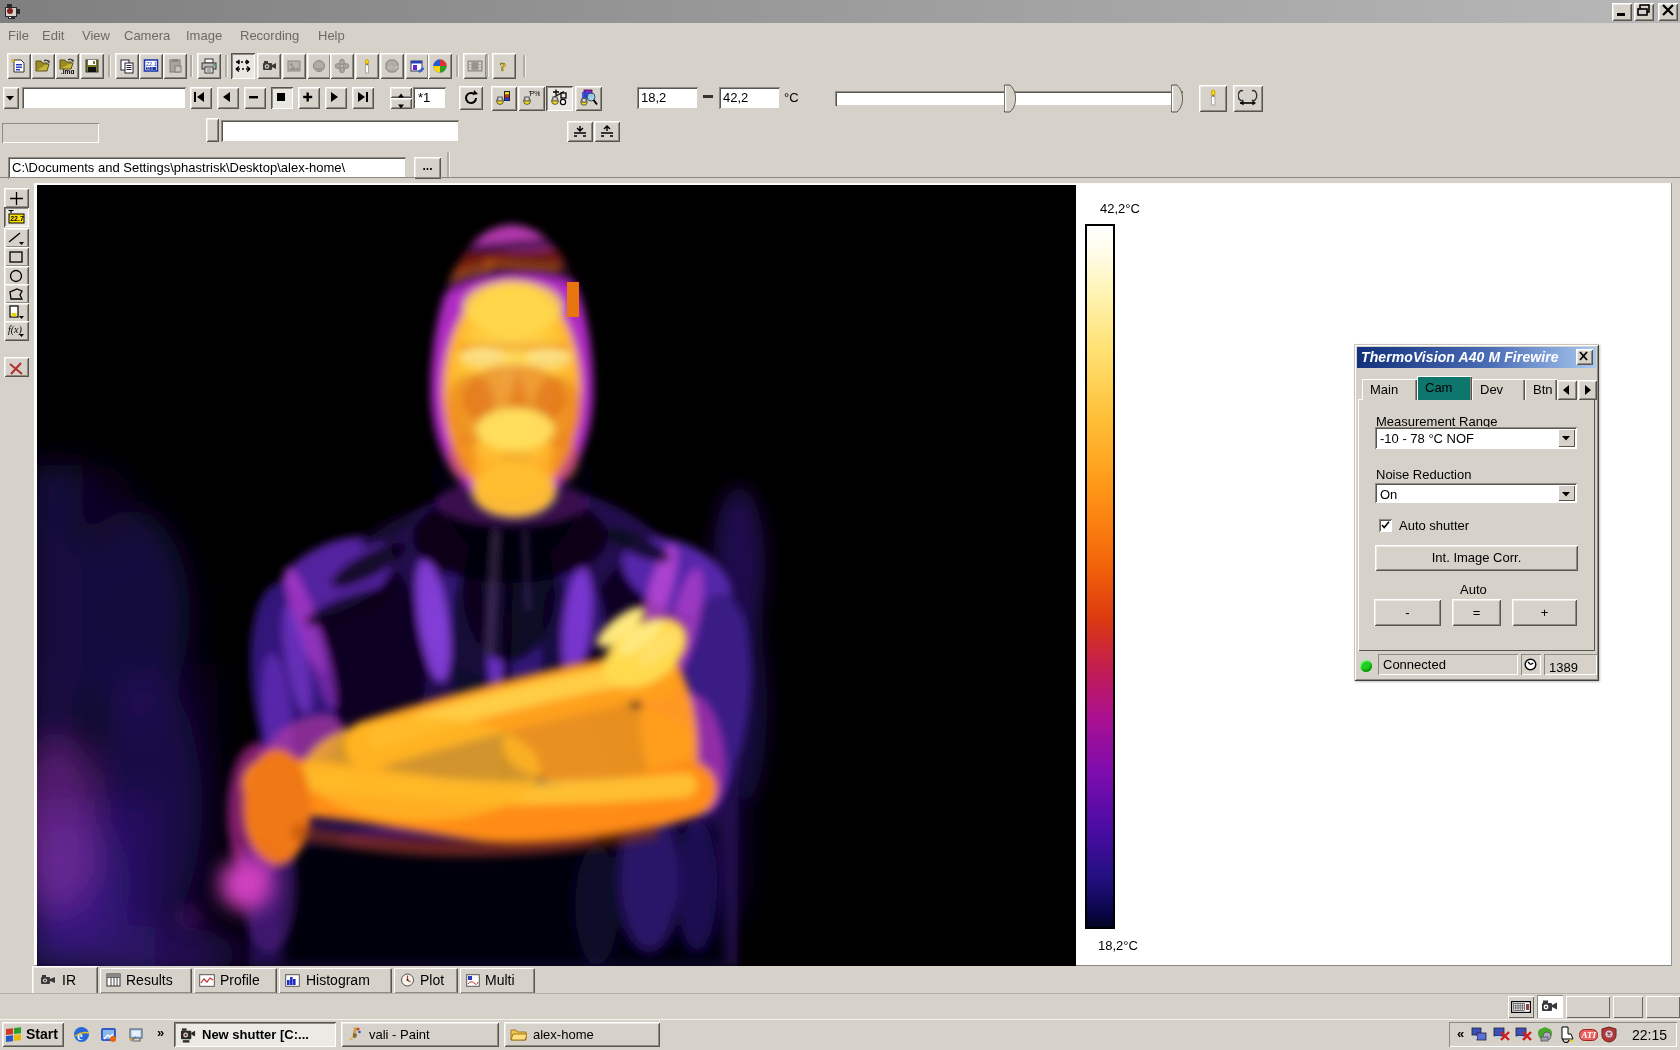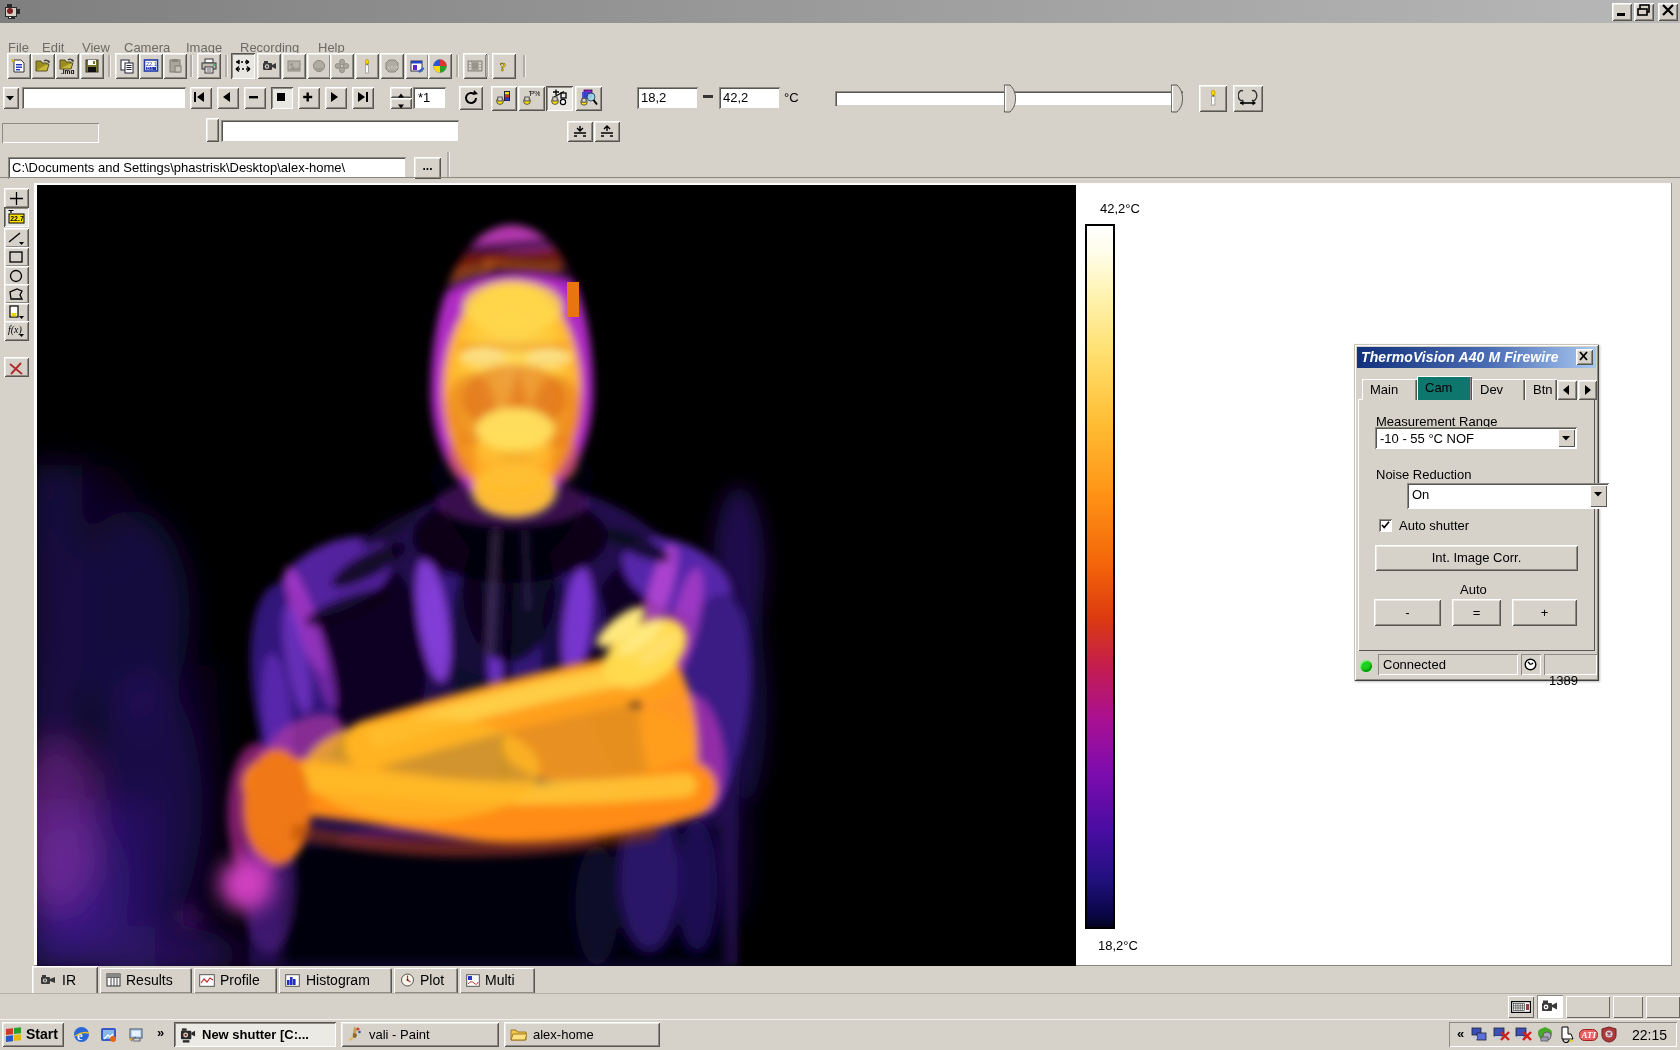--- a/index.html
+++ b/index.html
@@ -13,21 +13,21 @@
 .pressed { background:#e9e7e1; box-shadow: inset 1px 1px 0 #585650, inset -1px -1px 0 #ffffff, inset 2px 2px 0 #8e8b83; }
 .tbtn { position:absolute; width:24px; height:26px; }
 .tbtn svg { position:absolute; left:4px; top:5px; }
 .sep { position:absolute; width:2px; background:#b0ada5; box-shadow:1px 0 0 #f2f0ec; }
 
 
 #titlebar { left:0; top:0; width:1680px; height:23px; background:linear-gradient(to right,#7f7f7f,#b8b8b8); }
 #titlebar .ttext { position:absolute; left:24px; top:3px; font-size:13px; font-weight:bold; color:#dedace; letter-spacing:0.85px; white-space:nowrap; }
 .wbtn { position:absolute; top:3px; width:20px; height:18px; font-size:10px; text-align:center; }
 
-#menubar { left:0; top:23px; width:1680px; height:24px;margin-top:12px; }
+#menubar { left:0; top:23px; width:1680px; height:24px; }
 #menubar span { position:absolute; top:5px; font-size:13px; color:#6e6b64; }
 
 .toolrow { left:0; width:1680px; }
 .tab { top:2px; height:25px; background:#d6d2ca; box-shadow: inset 1px 1px 0 #ffffff, inset -1px 0 0 #585650, inset -2px 0 0 #8e8b83, inset 0 -1px 0 #8e8b83; border-top-right-radius:2px; }
 .dtab { position:absolute; top:3px; height:22px; background:#d6d2ca; box-shadow: inset 1px 1px 0 #ffffff, inset -1px 0 0 #585650, inset -2px 0 0 #8e8b83; font-size:13px; text-align:left; padding:3px 0 0 8px; }
 .combo { position:absolute; background:#fff; box-shadow: inset 1px 1px 0 #8e8b83, inset -1px -1px 0 #fff, inset 2px 2px 0 #585650; font-size:13px; }
 .combo .cbtn { position:absolute; right:2px; top:2px; bottom:2px; width:17px; background:#d6d2ca; box-shadow: inset 1px 1px 0 #fff, inset -1px -1px 0 #585650; }
 .combo .cbtn svg { position:absolute; left:3px; top:5px; }
 </style>
 </head>
@@ -607,29 +607,29 @@
           <path d="M8 1 v10 L2 6 z" fill="#000"></path>
         </svg>
       </div>
     <div class="abs raised" style="left:224px;top:36px;width:19px;height:20px;">
         <svg width="12" height="12" viewBox="0 0 12 12" style="position:absolute;left:3px;top:4px;">
           <path d="M4 1 v10 L10 6 z" fill="#000"></path>
         </svg>
       </div>
     <div class="abs" style="left:22px;top:70px;font-size:13px;">Measurement Range</div>
     <div class="combo" style="left:21px;top:83px;width:202px;height:22px;">
-      <span style="position:absolute;left:5px;top:4px;">-10 - 55 °C NOF</span>
+      <span style="position:absolute;left:5px;top:4px;">-10 - 78 °C NOF</span>
       <div class="cbtn">
           <svg width="10" height="8" viewBox="0 0 10 8">
             <path d="M1 2 h8 l-4 4.5 z" fill="#000"></path>
           </svg>
         </div>
     </div>
     <div class="abs" style="left:22px;top:123px;font-size:13px;">Noise Reduction</div>
-    <div class="combo" style="left:21px;top:139px;width:202px;height:26px;margin-left:32px;">
+    <div class="combo" style="left:21px;top:139px;width:202px;height:20px;">
       <span style="position:absolute;left:5px;top:4px;">On</span>
       <div class="cbtn">
           <svg width="10" height="8" viewBox="0 0 10 8">
             <path d="M1 2 h8 l-4 4.5 z" fill="#000"></path>
           </svg>
         </div>
     </div>
     <div class="abs" style="left:25px;top:175px;width:13px;height:13px;background:#fff;box-shadow:inset 1px 1px 0 #8e8b83, inset -1px -1px 0 #fff, inset 2px 2px 0 #585650;">
       <svg width="9" height="9" viewBox="0 0 9 9" style="position:absolute;left:2px;top:2px;">
           <path d="M1 4 L3.2 6.5 L8 0.8" fill="none" stroke="#000" stroke-width="1.6"></path>
@@ -643,21 +643,21 @@
     <div class="abs raised" style="left:158px;top:255px;width:65px;height:27px;text-align:center;font-size:13px;padding-top:6px;">+</div>
 
     <div class="abs" style="left:6px;top:316px;width:12px;height:12px;border-radius:50%;background:#20d020;box-shadow:inset 1px 1px 1px #9f9, inset -1px -2px 2px #090;"></div>
     <div class="abs sunken1" style="left:24px;top:310px;width:140px;height:21px;font-size:13px;padding:3px 0 0 5px;">Connected</div>
     <div class="abs sunken1" style="left:167px;top:310px;width:20px;height:21px;">
         <svg width="13" height="13" viewBox="0 0 13 13" style="position:absolute;left:3px;top:4px;">
           <circle cx="6.5" cy="6.5" r="5.3" fill="#fff" stroke="#000" stroke-width="1.4"></circle>
           <path d="M6.5 6.5 L4 4 M6.5 6.5 L9.2 5.2" stroke="#000" stroke-width="1.3"></path>
         </svg>
       </div>
-    <div class="abs sunken1" style="left:190px;top:310px;width:53px;height:21px;font-size:13px;padding:19px 0 0 5px;">1389</div>
+    <div class="abs sunken1" style="left:190px;top:310px;width:53px;height:21px;font-size:13px;padding:6px 0 0 5px;">1389</div>
   </div>
 </div>
 
 <div class="abs" id="tabsrow" style="left:0;top:966px;width:1680px;height:27px;background:#d6d2ca;">
   <div class="abs" style="left:32px;top:0;width:66px;height:27px;background:#d6d2ca;box-shadow:inset 1px 1px 0 #ffffff, inset -1px 0 0 #585650, inset 2px 2px 0 #eceae4, inset -2px 0 0 #8e8b83;z-index:2;">
     <svg width="17" height="13" viewBox="0 0 17 13" style="position:absolute;left:8px;top:8px;">
         <rect x="1" y="3" width="9" height="7" rx="1" fill="#3a3a3a"></rect>
         <circle cx="5" cy="6.5" r="2.1" fill="#d6d2ca"></circle>
         <circle cx="5" cy="6.5" r="1" fill="#3a3a3a"></circle>
         <path d="M10 5 l5 -2 v6 l-5 -2 z" fill="#3a3a3a"></path>

